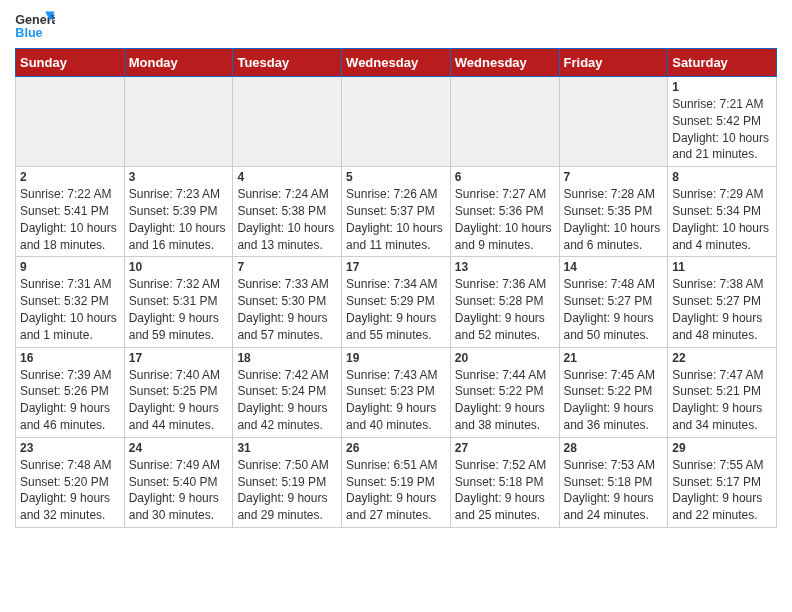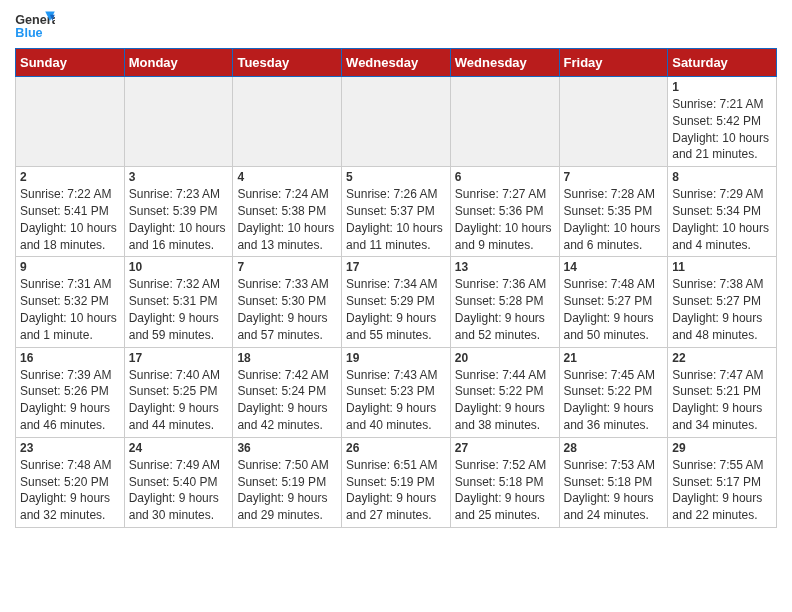--- a/index.html
+++ b/index.html
@@ -267,21 +267,21 @@
 Sunset: 5:20 PM
 Daylight: 9 hours and 32 minutes.</div>
           </td>
           <td>
             <span class="day-num">24</span>
             <div class="day-info">Sunrise: 7:49 AM
 Sunset: 5:40 PM
 Daylight: 9 hours and 30 minutes.</div>
           </td>
           <td>
-            <span class="day-num">36</span>
+            <span class="day-num">31</span>
             <div class="day-info">Sunrise: 7:50 AM
 Sunset: 5:19 PM
 Daylight: 9 hours and 29 minutes.</div>
           </td>
           <td>
             <span class="day-num">26</span>
             <div class="day-info">Sunrise: 6:51 AM
 Sunset: 5:19 PM
 Daylight: 9 hours and 27 minutes.</div>
           </td>

